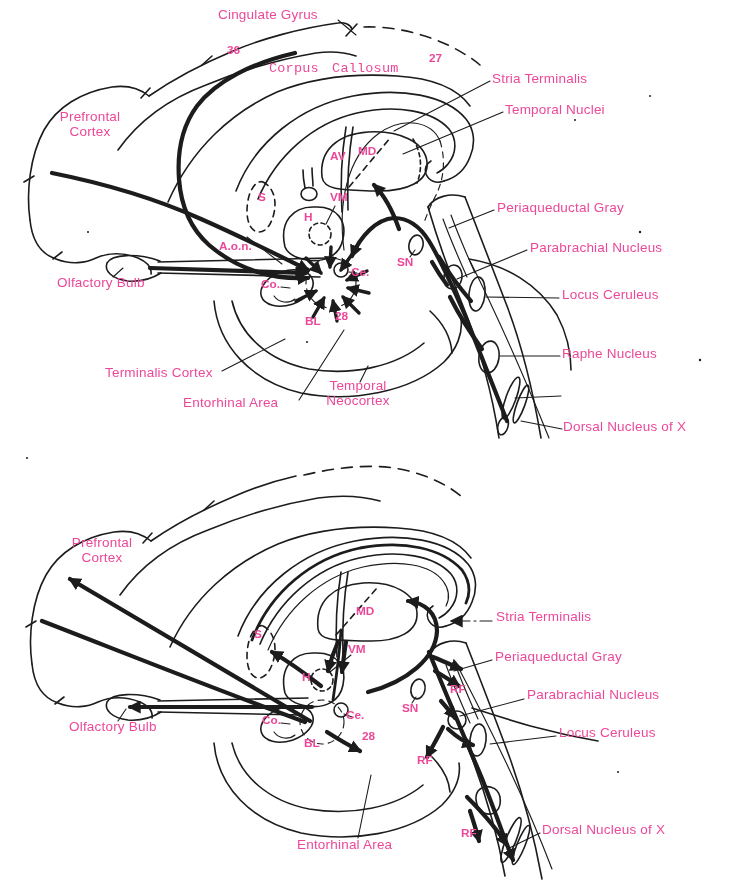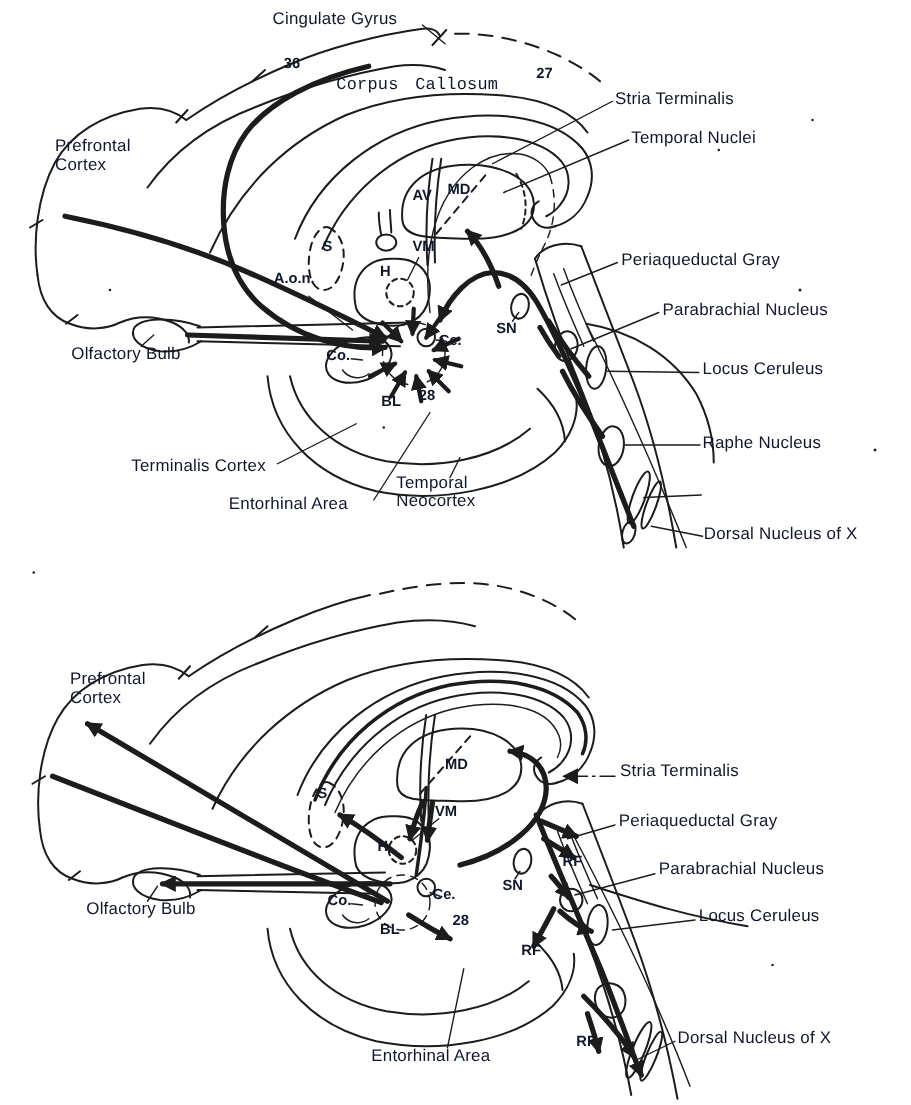--- a/index.html
+++ b/index.html
@@ -4,23 +4,23 @@
 <style>
   html,body{margin:0;padding:0;background:#ffffff;}
   .canvas{position:relative;width:729px;height:884px;background:#ffffff;overflow:hidden;
           font-family:"Liberation Sans",sans-serif;}
   .canvas svg{position:absolute;left:0;top:0;}
   svg path, svg line, svg ellipse, svg circle{fill:none;stroke:#1c1c1c;stroke-linecap:round;stroke-linejoin:round;}
   .s1{stroke-width:1.6;} .s0{stroke-width:1.15;} .tk{stroke-width:4.2;} .tk2{stroke-width:2.8;}
   .ld{stroke-width:1.1;} .ray{stroke-width:3.4;}
   .da{stroke-dasharray:6 5;} .da2{stroke-dasharray:4 3.5;} .dl{stroke-dasharray:11 8;} .dd{stroke-dasharray:12 4 2 4;}
   .spk{fill:#1c1c1c;stroke:none;}
-  .lbl{position:absolute;font-size:13.5px;line-height:1.1;color:#0f172a;white-space:pre-line;letter-spacing:.2px;}
+  .lbl{position:absolute;font-size:13.5px;line-height:1.1;color:#ec4899;white-space:pre-line;letter-spacing:.2px;}
   .sm{font-size:11.8px;font-weight:bold;letter-spacing:0;}
-  .ctr{text-align:left;}
+  .ctr{text-align:center;}
   .wsp{word-spacing:5px;font-family:Liberation Mono, monospace;}
 </style>
 </head>
 <body>
 
 <div class="canvas">
 
 <svg width="729" height="884" viewBox="0 0 729 884">
   <defs>
     <marker id="ah" viewBox="0 0 10 10" refX="8.2" refY="5" markerUnits="userSpaceOnUse" markerWidth="13" markerHeight="13" orient="auto">
@@ -198,21 +198,21 @@
   <div class="lbl sm" style="left:429px;top:52px">27</div>
   <div class="lbl" style="left:492px;top:72px">Stria Terminalis</div>
   <div class="lbl" style="left:505px;top:103px">Temporal Nuclei</div>
   <div class="lbl ctr" style="left:44px;top:110px;width:92px">Prefrontal
 Cortex</div>
   <div class="lbl sm" style="left:330px;top:150px">AV</div>
   <div class="lbl sm" style="left:358px;top:145px">MD</div>
   <div class="lbl sm" style="left:258px;top:191px">S</div>
   <div class="lbl sm" style="left:330px;top:191px">VM</div>
   <div class="lbl sm" style="left:304px;top:211px">H</div>
-  <div class="lbl sm" style="left:219px;top:216px">A.o.n.</div>
+  <div class="lbl sm" style="left:219px;top:240px">A.o.n.</div>
   <div class="lbl" style="left:497px;top:201px">Periaqueductal Gray</div>
   <div class="lbl" style="left:530px;top:241px">Parabrachial Nucleus</div>
   <div class="lbl sm" style="left:397px;top:256px">SN</div>
   <div class="lbl sm" style="left:351px;top:266px">Ce.</div>
   <div class="lbl" style="left:57px;top:276px">Olfactory Bulb</div>
   <div class="lbl sm" style="left:261px;top:278px">Co.</div>
   <div class="lbl" style="left:562px;top:288px">Locus Ceruleus</div>
   <div class="lbl sm" style="left:305px;top:315px">BL</div>
   <div class="lbl sm" style="left:335px;top:310px">28</div>
   <div class="lbl" style="left:562px;top:347px">Raphe Nucleus</div>

